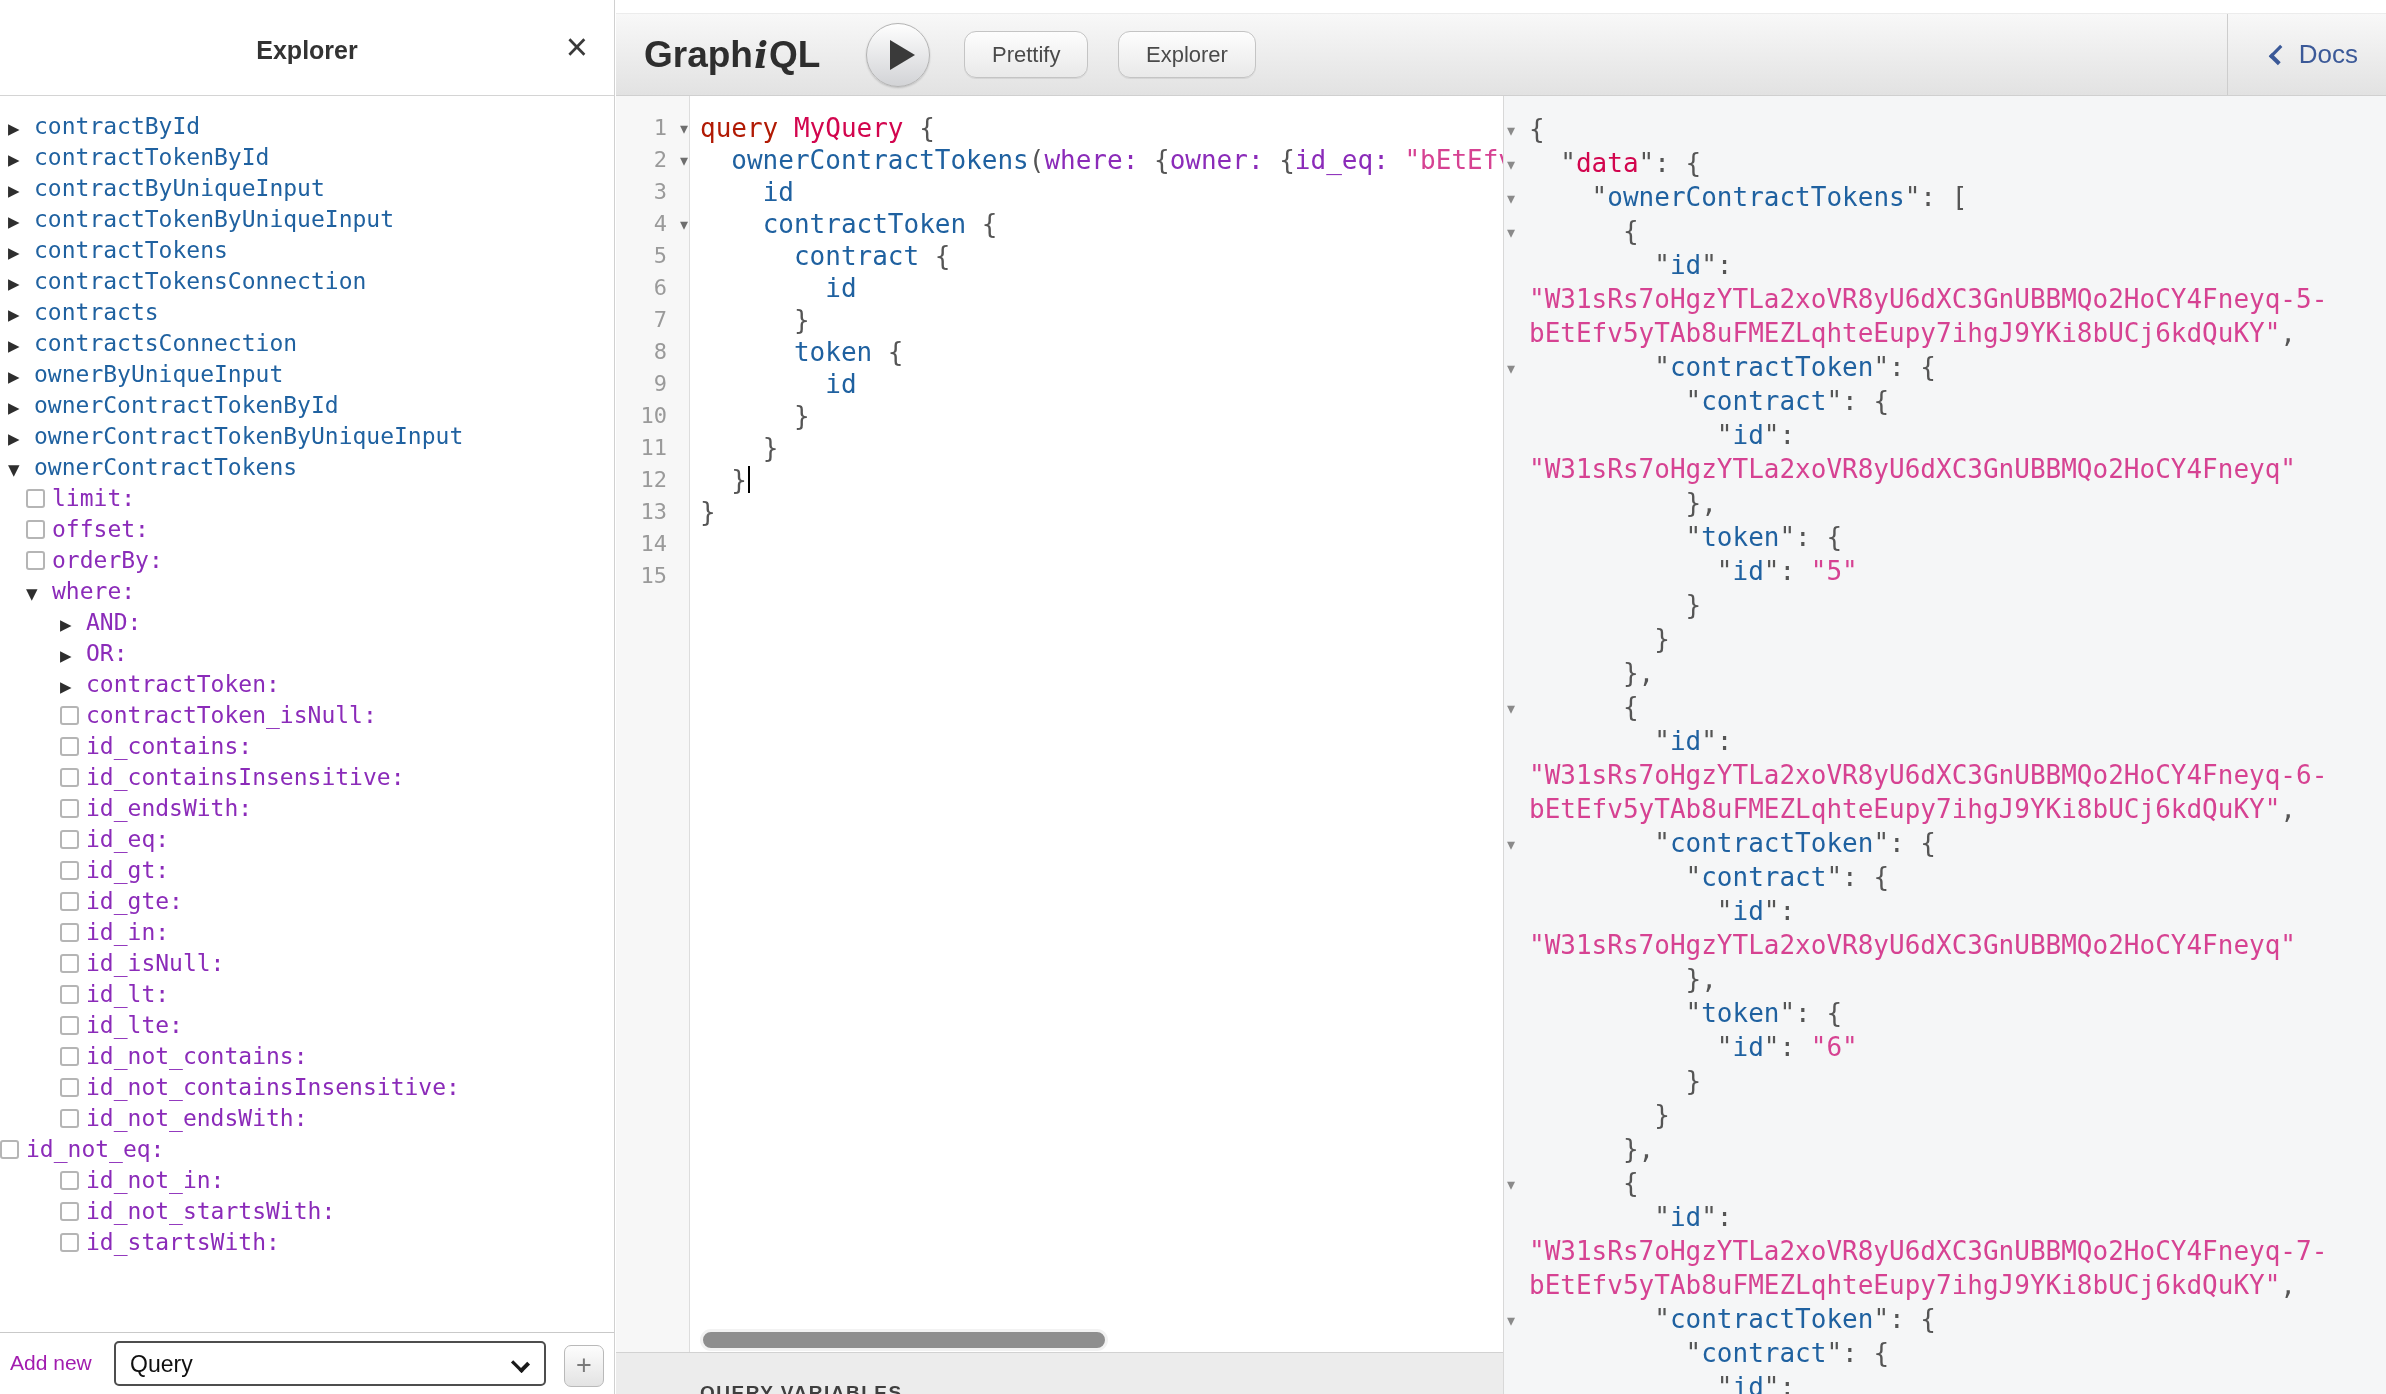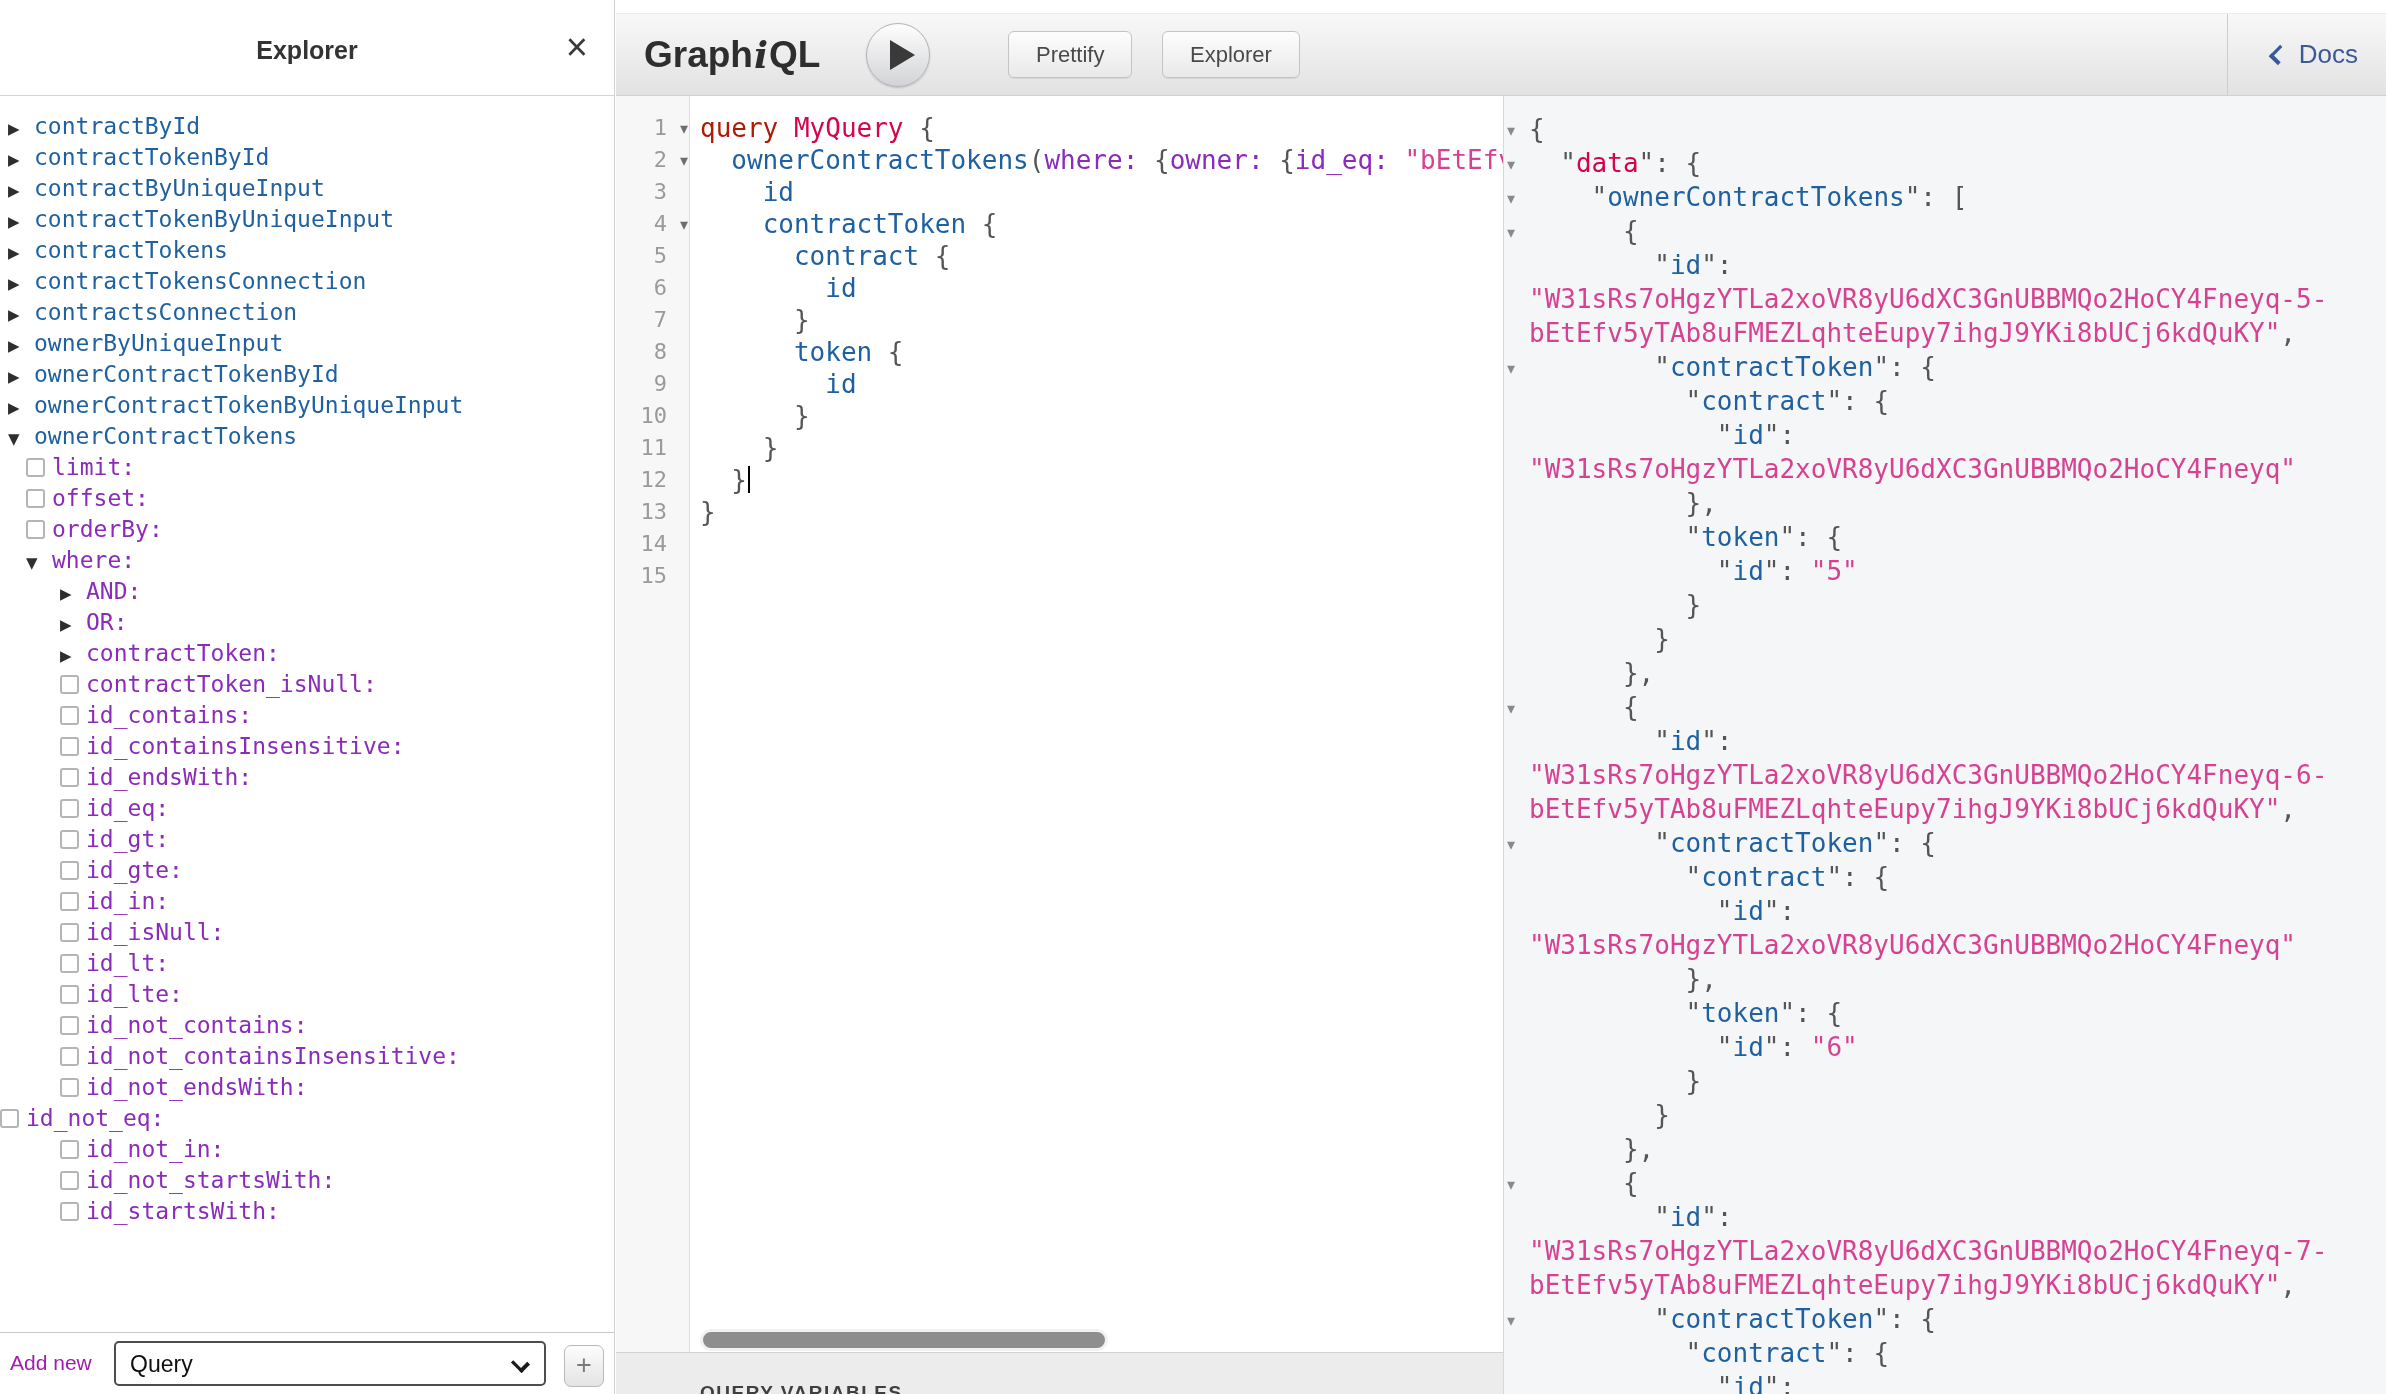--- a/index.html
+++ b/index.html
@@ -48,25 +48,25 @@
     border-bottom:1px solid #d0d0d0; }
   .logo { position:absolute; left:28px; top:0; height:100%; display:flex;
     align-items:center; font-size:37px; color:#2e2e2e; font-weight:600; }
   .logo em { font-family:"DejaVu Serif", serif; font-style:italic; font-weight:600; margin:0 1px; }
   .play-btn { position:absolute; left:250px; top:9px; width:64px; height:64px;
     border-radius:50%; background:linear-gradient(#fefefe,#d2d3d6);
     border:1px solid #b4b4b4; box-shadow:0 1px 2px rgba(0,0,0,0.18); cursor:pointer; }
   .play-tri { position:absolute; left:23px; top:16px; width:0; height:0;
     border-left:25px solid #3a3a3a; border-top:15px solid transparent;
     border-bottom:15px solid transparent; }
-  .tb-btn { position:absolute; top:17px; height:47px; padding:0 27px; border-radius:6px;
+  .tb-btn { position:absolute; top:17px; height:47px; padding:0 27px; border-radius:12px;
     border:1px solid #c4c4c4; background:linear-gradient(#fdfdfd,#e9e9e9);
     font-size:22px; color:#4a4a4a; display:flex; align-items:center;
     box-shadow:0 1px 0 rgba(0,0,0,0.07); cursor:pointer;
-    font-family:"Liberation Sans",sans-serif;margin-left:44px; }
+    font-family:"Liberation Sans",sans-serif; }
   #btn-prettify { left:348px; }
   #btn-explorer { left:502px; }
   .tb-divider { position:absolute; right:158px; top:0; bottom:0; width:1px; background:#cdcdcd; }
   .docs-link { position:absolute; right:28px; top:0; height:100%; display:flex;
     align-items:center; color:#3B5998; cursor:pointer; }
   .docs-chev { width:16px; height:16px; border-left:4px solid #3B5998;
     border-bottom:4px solid #3B5998; transform:rotate(45deg) scale(0.8,1);
     margin-right:12px; }
   .docs-label { font-size:26px; }
 
@@ -122,20 +122,21 @@
     <span class="explorer-close">×</span>
   </div>
   <div class="explorer-body">
     <div id="tree-items">
         <div class="titem" style="padding-left: 8px;"><span class="arr">▶</span><span class="fld">contractById</span></div>
         <div class="titem" style="padding-left: 8px;"><span class="arr">▶</span><span class="fld">contractTokenById</span></div>
         <div class="titem" style="padding-left: 8px;"><span class="arr">▶</span><span class="fld">contractByUniqueInput</span></div>
         <div class="titem" style="padding-left: 8px;"><span class="arr">▶</span><span class="fld">contractTokenByUniqueInput</span></div>
         <div class="titem" style="padding-left: 8px;"><span class="arr">▶</span><span class="fld">contractTokens</span></div>
         <div class="titem" style="padding-left: 8px;"><span class="arr">▶</span><span class="fld">contractTokensConnection</span></div>
+        <div class="titem" style="padding-left: 8px;"><span class="arr">▶</span><span class="fld">contracts</span></div>
         <div class="titem" style="padding-left: 8px;"><span class="arr">▶</span><span class="fld">contractsConnection</span></div>
         <div class="titem" style="padding-left: 8px;"><span class="arr">▶</span><span class="fld">ownerByUniqueInput</span></div>
         <div class="titem" style="padding-left: 8px;"><span class="arr">▶</span><span class="fld">ownerContractTokenById</span></div>
         <div class="titem" style="padding-left: 8px;"><span class="arr">▶</span><span class="fld">ownerContractTokenByUniqueInput</span></div>
         <div class="titem" style="padding-left: 8px;"><span class="arr">▼</span><span class="fld">ownerContractTokens</span></div>
         <div class="titem" style="padding-left: 26px;"><span class="cb"></span><span class="argn">limit:</span></div>
         <div class="titem" style="padding-left: 26px;"><span class="cb"></span><span class="argn">offset:</span></div>
         <div class="titem" style="padding-left: 26px;"><span class="cb"></span><span class="argn">orderBy:</span></div>
         <div class="titem" style="padding-left: 26px;"><span class="arr">▼</span><span class="argn">where:</span></div>
         <div class="titem" style="padding-left: 60px;"><span class="arr">▶</span><span class="argn">AND:</span></div>

